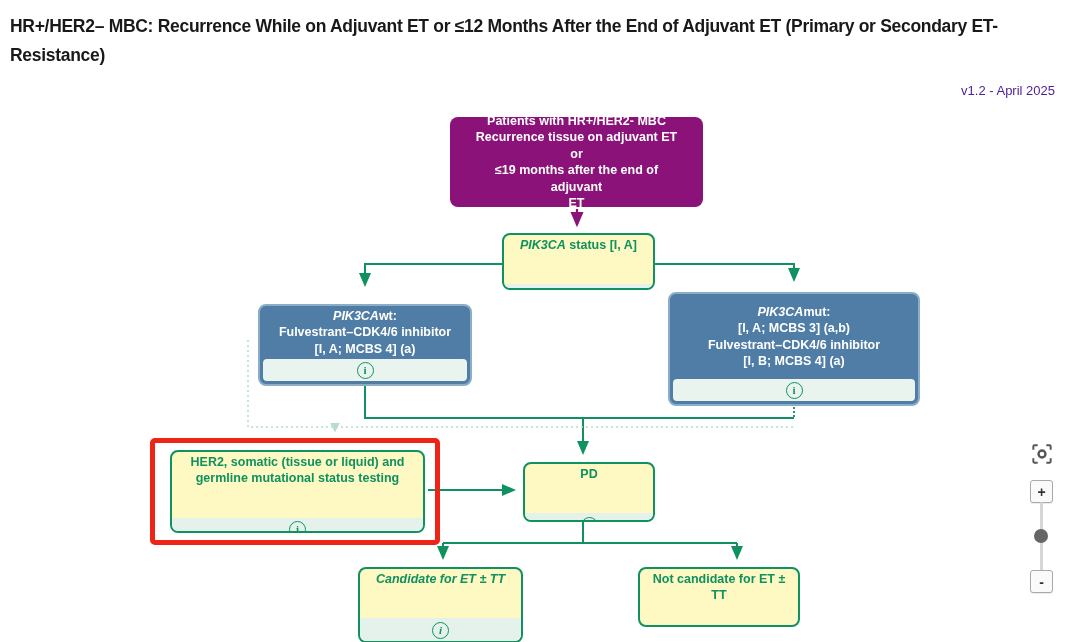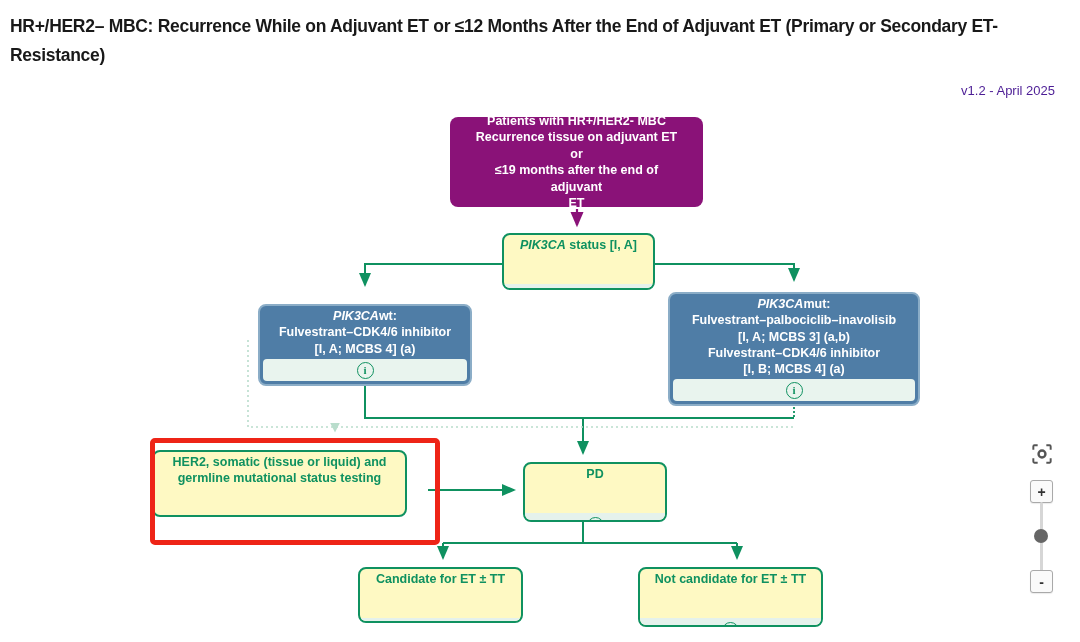--- a/index.html
+++ b/index.html
@@ -121,57 +121,56 @@
       <div>[I, A; MCBS 4] (a)</div>
     </div>
     <div class="blue-footer">
       <span class="info-icon">i</span>
     </div>
   </div>
 
   <div class="node blue-node" style="left:668px; top:292px; width:252px; height:114px;">
     <div class="blue-body">
       <div><span class="gene">PIK3CA</span><span>mut:</span></div>
-      <div>Fulvestrant–palbociclib–inavolisib</div>
       <div>[I, A; MCBS 3] (a,b)</div>
       <div>Fulvestrant–CDK4/6 inhibitor</div>
       <div>[I, B; MCBS 4] (a)</div>
     </div>
     <div class="blue-footer">
       <span class="info-icon">i</span>
     </div>
   </div>
 
-  <div class="node green-node" style="left:152px; top:450px; width:255px; height:67px;">
+  <div class="node green-node" style="left:170px; top:450px; width:255px; height:83px;">
     <div class="green-body">
       <div>HER2, somatic (tissue or liquid) and</div>
       <div>germline mutational status testing</div>
     </div>
     <div class="green-footer">
       <span class="info-icon">i</span>
     </div>
   </div>
 
   <div class="red-highlight" style="left:150px; top:438px; width:290px; height:107px;"></div>
 
-  <div class="node green-node" style="left:523px; top:462px; width:144px; height:60px;">
+  <div class="node green-node" style="left:523px; top:462px; width:132px; height:60px;">
     <div class="green-body">PD</div>
     <div class="green-footer">
       <span class="info-icon">i</span>
     </div>
   </div>
 
-  <div class="node green-node" style="left:358px; top:567px; width:165px; height:56px;">
+  <div class="node green-node" style="left:358px; top:567px; width:165px; height:76px;font-style:italic;">
     <div class="green-body">Candidate for ET ± TT</div>
     <div class="green-footer">
       <span class="info-icon">i</span>
     </div>
   </div>
 
-  <div class="node green-node" style="left:638px; top:567px; width:185px; height:60px;">
+  <div class="node green-node" style="left:638px; top:567px; width:162px; height:60px;">
     <div class="green-body">Not candidate for ET ± TT</div>
     <div class="green-footer">
       <span class="info-icon">i</span>
     </div>
   </div>
 
   <div class="fit-button">
     <svg width="26" height="26" viewBox="0 0 24 24">
       <path d="M4,8 V5 Q4,4 5,4 H8" stroke="#555" stroke-width="1.8" fill="none"></path>
       <path d="M16,4 H19 Q20,4 20,5 V8" stroke="#555" stroke-width="1.8" fill="none"></path>

